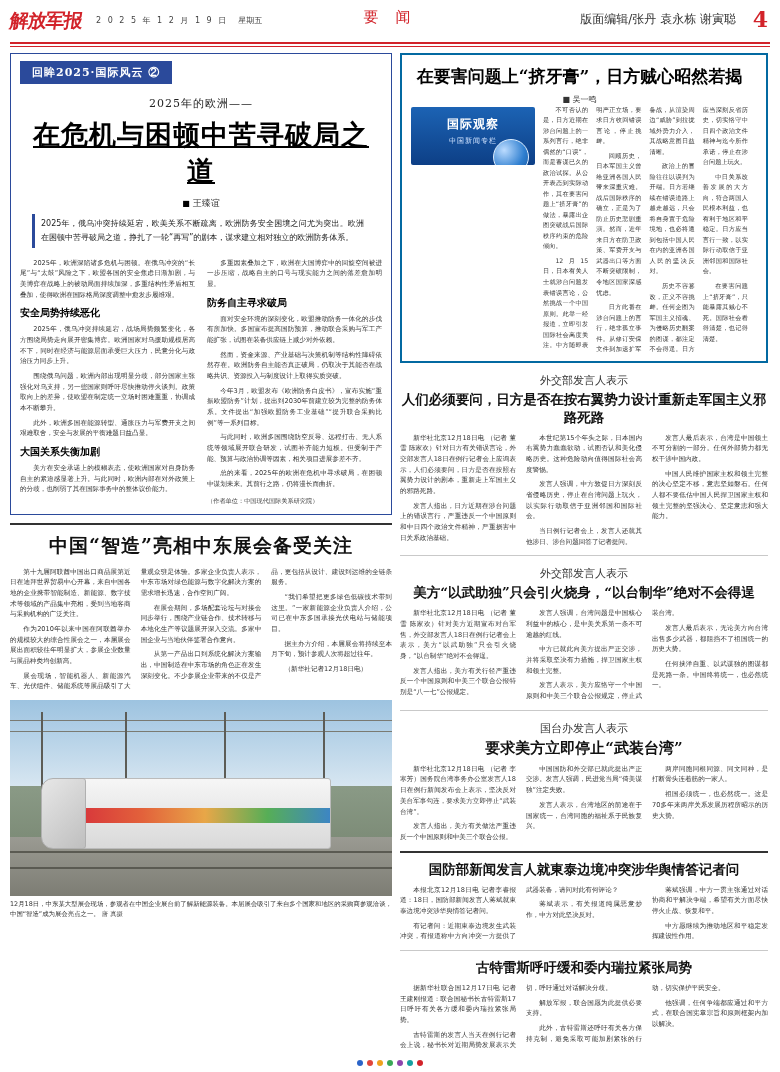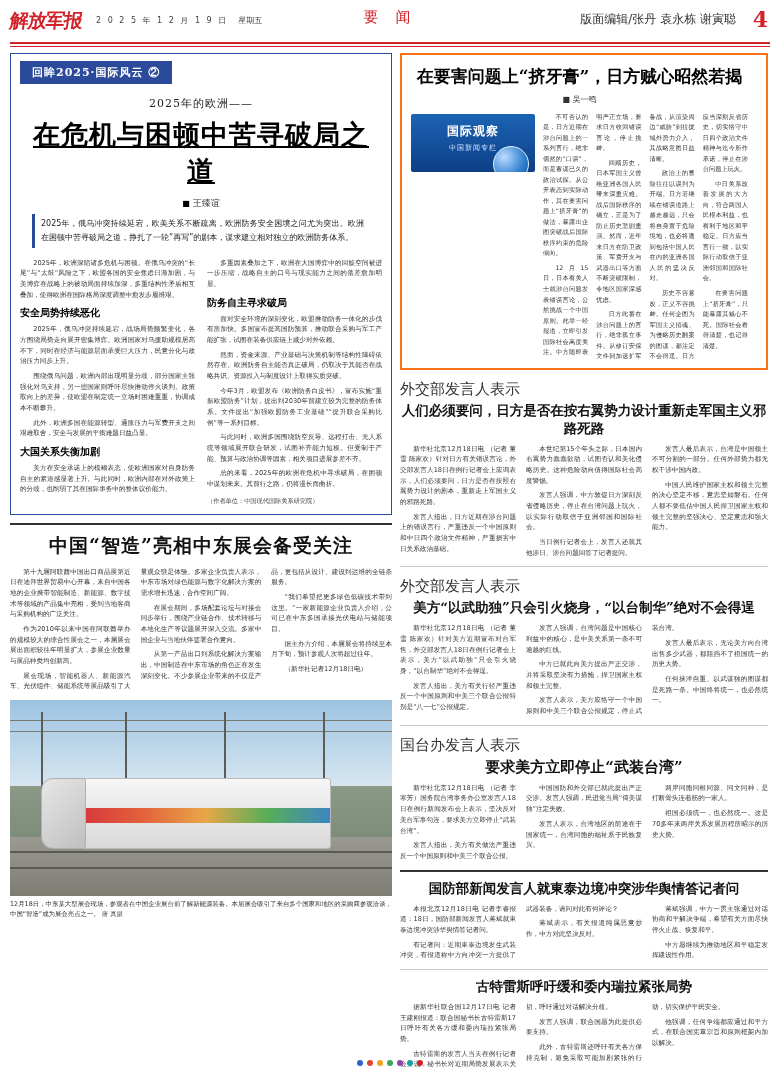--- a/index.html
+++ b/index.html
@@ -102,43 +102,43 @@
   .photo .train .stripe { position:absolute; left:0; right:0; top:42%; height:22%;
     background:linear-gradient(90deg,#d6262c,#e2562c,#e8a13a,#4aa94a,#2e7dc1); opacity:.92; }
   .photo .nose { position:absolute; left:8%; top:40%; width:12%; height:36%;
     background:linear-gradient(135deg,#e7e7e7,#bfbfbf); border-radius:12px 3px 3px 12px; border:1px solid #b0b0b0;}
   .photo .pole { position:absolute; width:2px; background:#5c5c56; top:6%; height:46%; }
   .photo .wire { position:absolute; left:0; right:0; top:12%; height:1px; background:#7a7a72; }
   .caption { font-size:6.4px; color:#333; line-height:1.55; margin-top:4px; text-align:justify; }
   .caption .credit { color:#555; }
 
   
-  .redbox { border:2px solid #f97316; padding:8px 18px 6px 9px; }
+  .redbox { border:2px solid #0369a1; padding:8px 18px 6px 9px; }
   .headline-red {
     text-align:center; font-size:17px; font-weight:bold; letter-spacing:0px;
     font-family:"DejaVu Serif","Liberation Serif",serif; margin:2px 0 6px 0; color:#000;
   }
-  .byline-sm { text-align:center; font-size:8px; color:#333; margin-bottom:7px; }
+  .byline-sm { text-align:center; font-size:8px; color:#333; margin-bottom:0; }
   .observe-badge {
     width:124px; height:58px; float:left; margin:2px 8px 4px 0;
     background:linear-gradient(#1c63b4,#0d3f86); border-radius:2px; position:relative; overflow:hidden;
   }
   .observe-badge .t1 { color:#fff; font-weight:bold; font-size:12px; text-align:center; padding-top:9px; letter-spacing:1px;
     font-family:"DejaVu Serif","Liberation Serif",serif;}
   .observe-badge .t2 { color:#cfe2ff; font-size:7px; text-align:center; margin-top:3px; letter-spacing:1px;}
   .observe-badge .globe {
     position:absolute; right:6px; bottom:-10px; width:36px; height:36px; border-radius:50%;
     background:radial-gradient(circle at 30% 30%, #bcdcff, #2f7fd0 60%, #14539b);
     border:1px solid #dfefff;
   }
   .vtext-cols { column-count:4; column-gap:8px; }
   .vtext-cols p { font-size:6.2px; line-height:1.7; text-align:justify; margin:0 0 4px 0; text-indent:2em; color:#333;}
 
   .deptline {
-    text-align:left; font-size:15px; color:#333; margin:10px 0 3px 0;
+    text-align:center; font-size:11px; color:#333; margin:10px 0 3px 0;
     font-family:Liberation Mono, monospace;
   }
   .headline-3 {
     text-align:center; font-size:13.5px; font-weight:bold; letter-spacing:0px;
     font-family:"DejaVu Serif","Liberation Serif",serif; margin:2px 0 6px 0;
   }
   .headline-4 {
     text-align:center; font-size:15px; font-weight:bold;
     font-family:"DejaVu Serif","Liberation Serif",serif; margin:2px 0 6px 0;
   }
@@ -318,21 +318,21 @@
           <p class="txt">中方愿继续为推动地区和平稳定发挥建设性作用。</p>
         </div>
       </div>
       <div class="divider"></div>
 
       <div>
         <div class="headline-3">古特雷斯呼吁缓和委内瑞拉紧张局势</div>
         <div class="three-col">
           <p class="txt">据新华社联合国12月17日电 记者王建刚报道：联合国秘书长古特雷斯17日呼吁有关各方缓和委内瑞拉紧张局势。</p>
           <p class="txt">古特雷斯的发言人当天在例行记者会上说，秘书长对近期局势发展表示关切，呼吁通过对话解决分歧。</p>
-          <p class="txt">发言人强调，联合国愿为此提供必要支持。</p>
+          <p class="txt">解放军报，联合国愿为此提供必要支持。</p>
           <p class="txt">此外，古特雷斯还呼吁有关各方保持克制，避免采取可能加剧紧张的行动，切实保护平民安全。</p>
           <p class="txt">他强调，任何争端都应通过和平方式，在联合国宪章宗旨和原则框架内加以解决。</p>
         </div>
       </div>
 
     </div>
   </div>
 
   <div class="footer-dots"><span style="background: rgb(43, 100, 200);"></span><span style="background: rgb(224, 69, 60);"></span><span style="background: rgb(240, 162, 30);"></span><span style="background: rgb(58, 167, 87);"></span><span style="background: rgb(142, 68, 173);"></span><span style="background: rgb(22, 160, 160);"></span><span style="background: rgb(210, 35, 42);"></span></div>
 </div>

